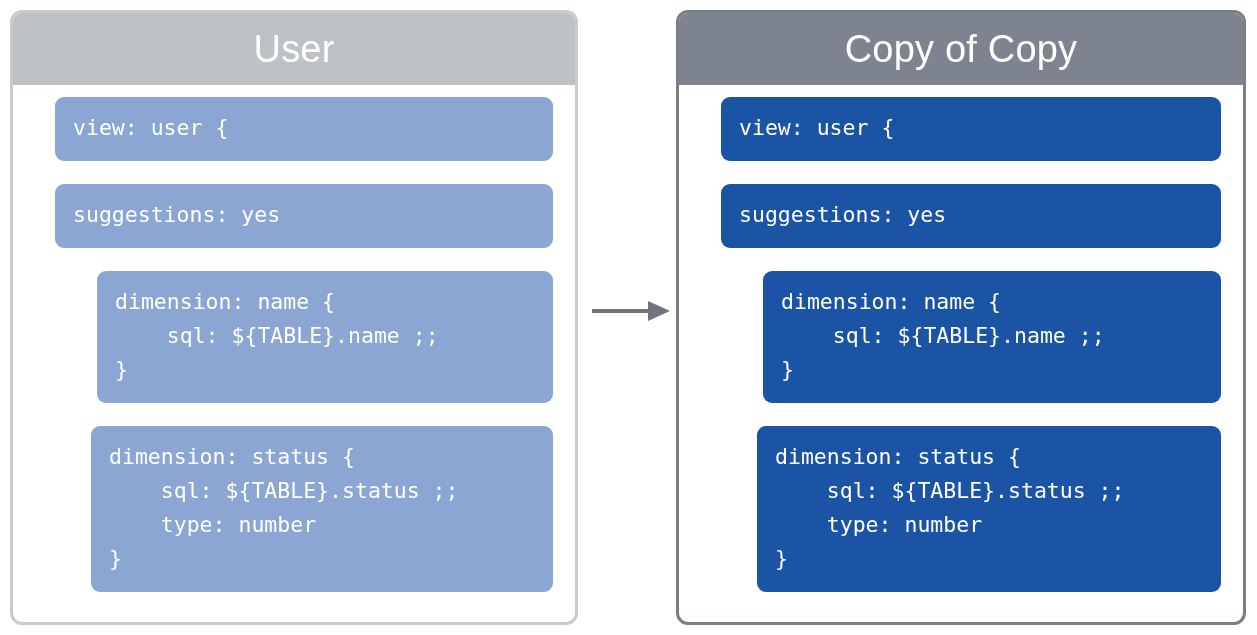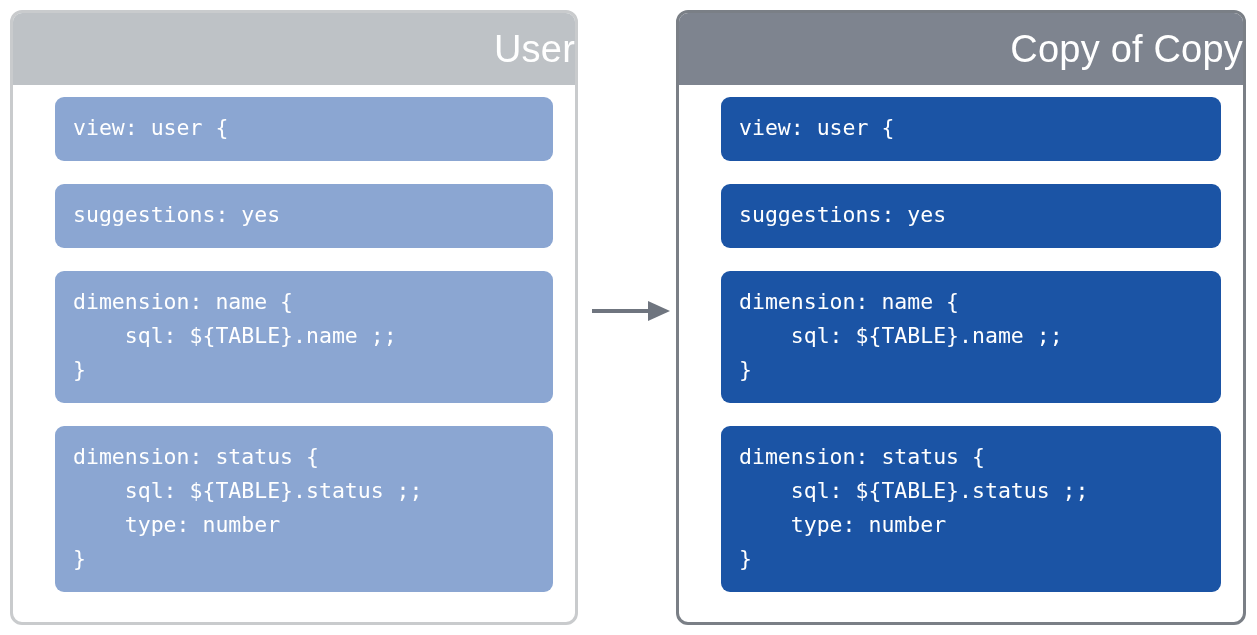--- a/index.html
+++ b/index.html
@@ -42,21 +42,21 @@
     top: 10px;
     width: 570px;
     height: 615px;
     border: 3px solid #7a7f86;
   }
 
   .card-header {
     height: 72px;
     display: flex;
     align-items: center;
-    justify-content: flex-end;
+    justify-content: center;
     box-sizing: border-box;
   }
   .card--source .card-header {
     background: #bec2c6;
   }
   .card--copy .card-header {
     background: #7e848f;
   }
   .card-title {
     color: #ffffff;
@@ -88,22 +88,22 @@
     white-space: pre;
     letter-spacing: 0px;
   }
   .card--source .code-block {
     background: #8ba6d2;
   }
   .card--copy .code-block {
     background: #1b54a5;
   }
   .code-block.one-line  { min-height: 62px; }
-  .code-block.three-line { min-height: 124px; }
-  .code-block.four-line  { min-height: 158px; }
+  .code-block.three-line { min-height: 124px; margin-left: 42px; }
+  .code-block.four-line  { min-height: 158px; margin-left: 36px; }
 
   
   .arrow {
     position: absolute;
     left: 590px;
     top: 296px;
     width: 82px;
     height: 30px;
   }
 </style>

